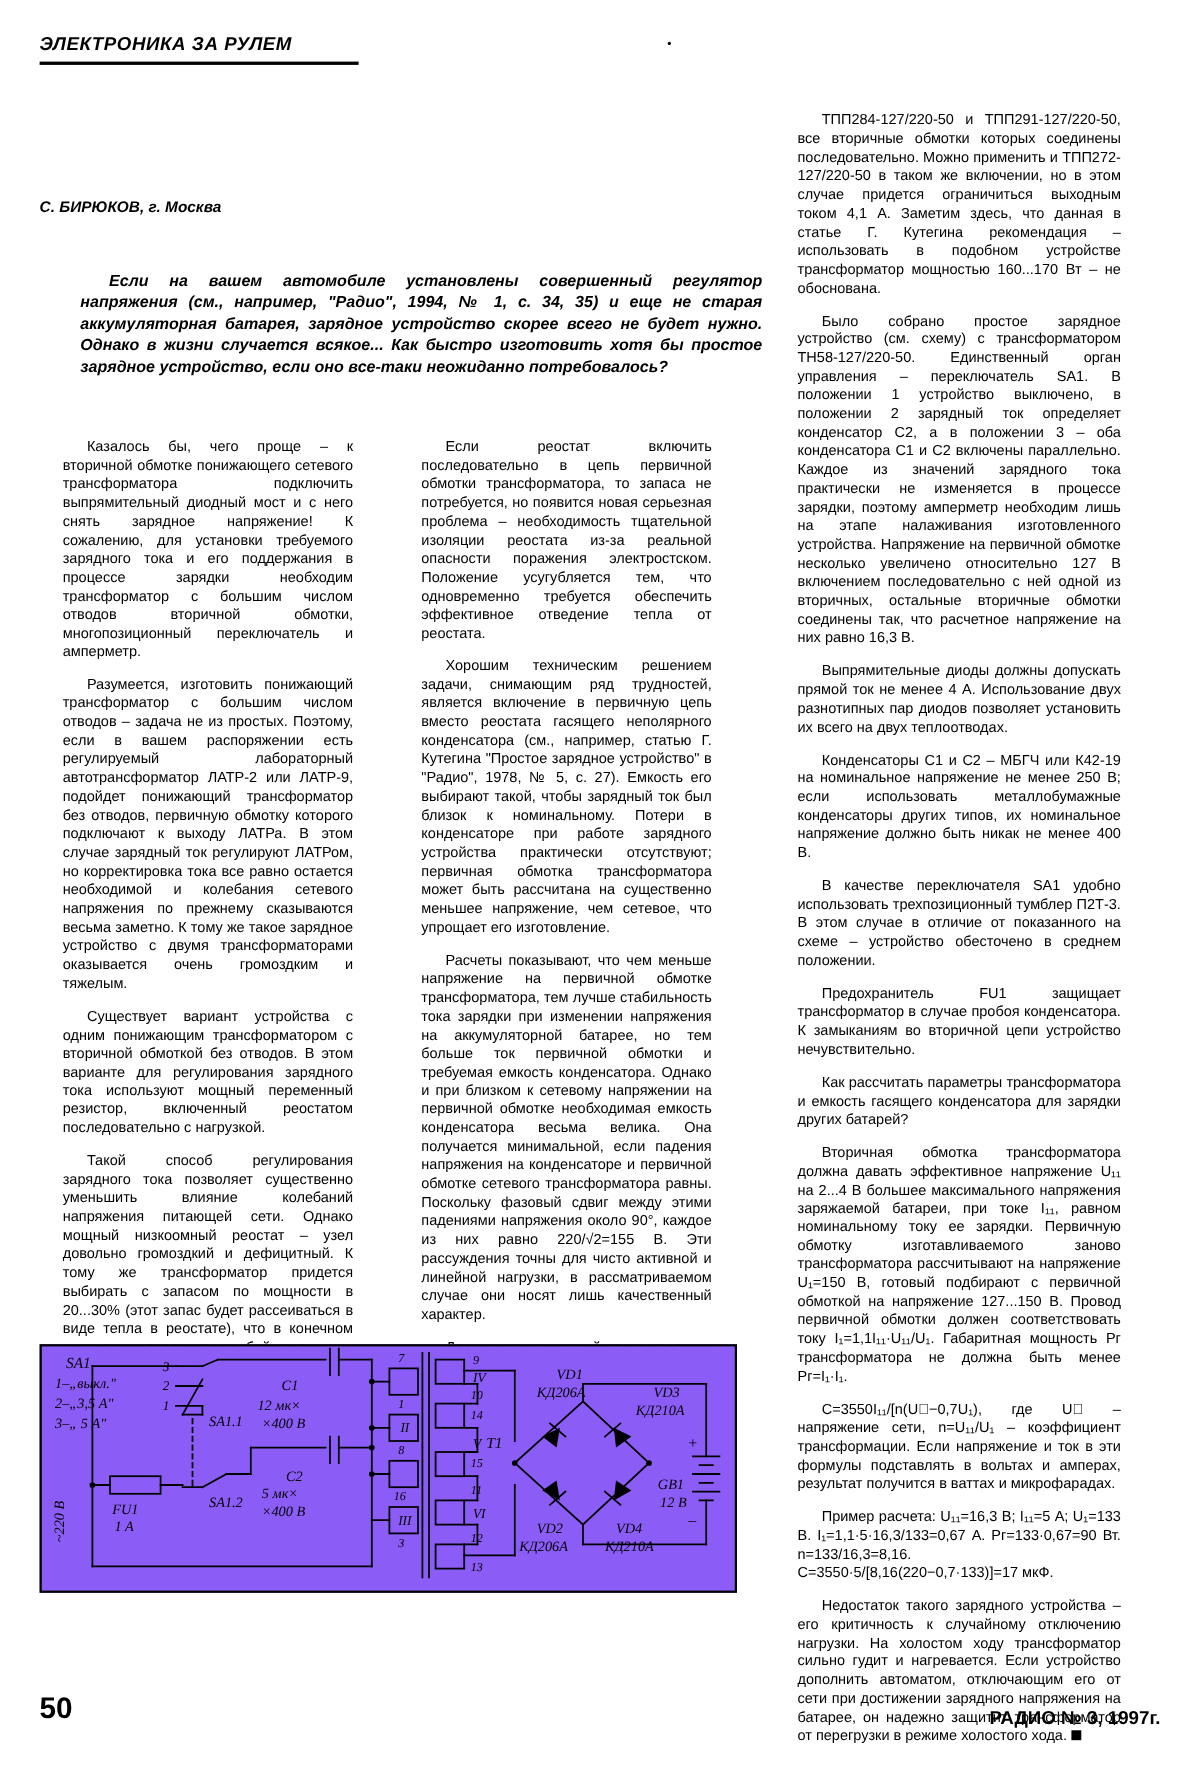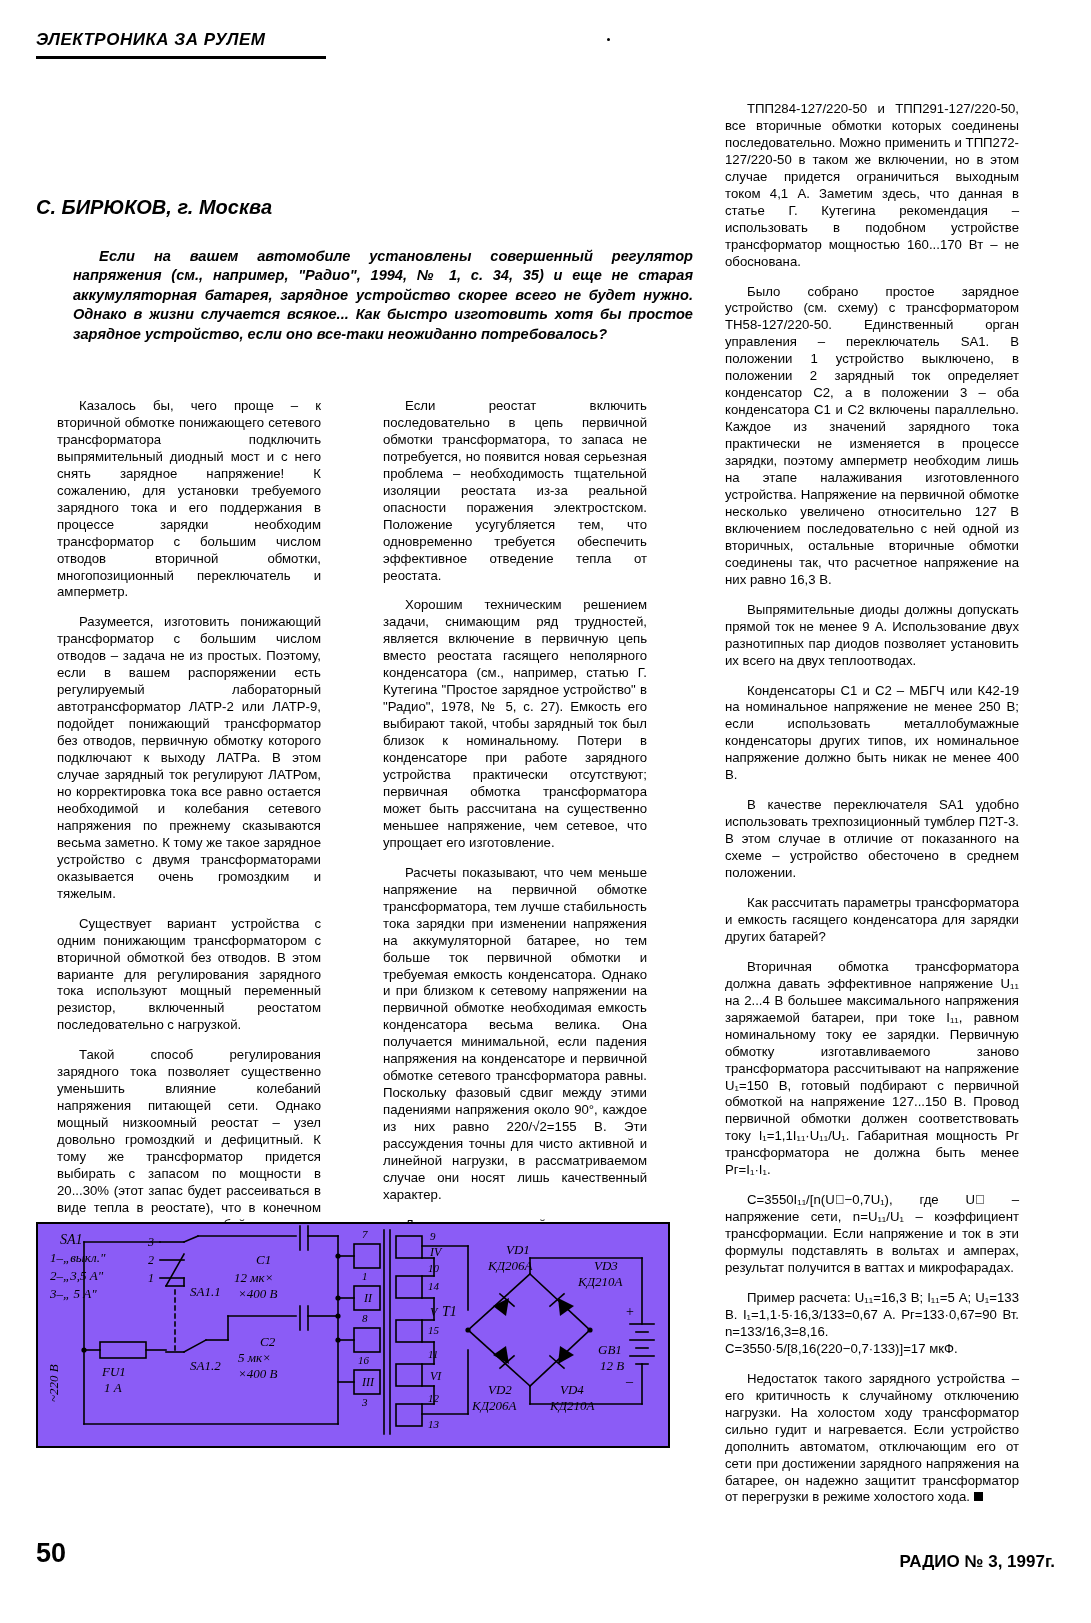--- a/index.html
+++ b/index.html
@@ -44,22 +44,22 @@
     top: 78px;
     width: 620px;
     font-size: 40px;
     font-weight: bold;
     line-height: 1.12;
     letter-spacing: 0.5px;
   }
   .byline {
     position: absolute;
     left: 36px;
-    top: 196px;
-    font-size: 20px;
+    top: 180px;
+    font-size: 14px;
     font-weight: bold;
     font-style: italic;
   }
   .lead {
     position: absolute;
     left: 44px;
     top: 247px;
     width: 620px;
     font-size: 14.6px;
     font-weight: bold;
@@ -151,23 +151,24 @@
   <div class="col" id="col2">
     <p>Если реостат включить последовательно в цепь первичной обмотки трансформатора, то запаса не потребуется, но появится новая серьезная проблема – необходимость тщательной изоляции реостата из-за реальной опасности поражения электростском. Положение усугубляется тем, что одновременно требуется обеспечить эффективное отведение тепла от реостата.</p>
     <p>Хорошим техническим решением задачи, снимающим ряд трудностей, является включение в первичную цепь вместо реостата гасящего неполярного конденсатора (см., например, статью Г. Кутегина "Простое зарядное устройство" в "Радио", 1978, № 5, с. 27). Емкость его выбирают такой, чтобы зарядный ток был близок к номинальному. Потери в конденсаторе при работе зарядного устройства практически отсутствуют; первичная обмотка трансформатора может быть рассчитана на существенно меньшее напряжение, чем сетевое, что упрощает его изготовление.</p>
     <p>Расчеты показывают, что чем меньше напряжение на первичной обмотке трансформатора, тем лучше стабильность тока зарядки при изменении напряжения на аккумуляторной батарее, но тем больше ток первичной обмотки и требуемая емкость конденсатора. Однако и при близком к сетевому напряжении на первичной обмотке необходимая емкость конденсатора весьма велика. Она получается минимальной, если падения напряжения на конденсаторе и первичной обмотке сетевого трансформатора равны. Поскольку фазовый сдвиг между этими падениями напряжения около 90°, каждое из них равно 220/√2=155 В. Эти рассуждения точны для чисто активной и линейной нагрузки, в рассматриваемом случае они носят лишь качественный характер.</p>
     <p>Для зарядного устройства с гасящим конденсатором удобно использовать стандартный серийный трансформатор мощностью 80...100 Вт, у которого секции первичной обмотки могут быть соединены на 127 В, а вторичная рассчитана на напряжение 16...18 В и ток 5 А. Подойдут трансформаторы</p>
   </div>
 
   <div class="col" id="col3">
     <p>ТПП284-127/220-50 и ТПП291-127/220-50, все вторичные обмотки которых соединены последовательно. Можно применить и ТПП272-127/220-50 в таком же включении, но в этом случае придется ограничиться выходным током 4,1 А. Заметим здесь, что данная в статье Г. Кутегина рекомендация – использовать в подобном устройстве трансформатор мощностью 160...170 Вт – не обоснована.</p>
     <p>Было собрано простое зарядное устройство (см. схему) с трансформатором ТН58-127/220-50. Единственный орган управления – переключатель SA1. В положении 1 устройство выключено, в положении 2 зарядный ток определяет конденсатор С2, а в положении 3 – оба конденсатора С1 и С2 включены параллельно. Каждое из значений зарядного тока практически не изменяется в процессе зарядки, поэтому амперметр необходим лишь на этапе налаживания изготовленного устройства. Напряжение на первичной обмотке несколько увеличено относительно 127 В включением последовательно с ней одной из вторичных, остальные вторичные обмотки соединены так, что расчетное напряжение на них равно 16,3 В.</p>
-    <p>Выпрямительные диоды должны допускать прямой ток не менее 9 А. Использование двух разнотипных пар диодов позволяет установить их всего на двух теплоотводах.</p>
+    <p>Выпрямительные диоды должны допускать прямой ток не менее 4 А. Использование двух разнотипных пар диодов позволяет установить их всего на двух теплоотводах.</p>
     <p>Конденсаторы С1 и С2 – МБГЧ или К42-19 на номинальное напряжение не менее 250 В; если использовать металлобумажные конденсаторы других типов, их номинальное напряжение должно быть никак не менее 400 В.</p>
     <p>В качестве переключателя SA1 удобно использовать трехпозиционный тумблер П2Т-3. В этом случае в отличие от показанного на схеме – устройство обесточено в среднем положении.</p>
+    <p>Предохранитель FU1 защищает трансформатор в случае пробоя конденсатора. К замыканиям во вторичной цепи устройство нечувствительно.</p>
     <p>Как рассчитать параметры трансформатора и емкость гасящего конденсатора для зарядки других батарей?</p>
     <p>Вторичная обмотка трансформатора должна давать эффективное напряжение U₁₁ на 2...4 В большее максимального напряжения заряжаемой батареи, при токе I₁₁, равном номинальному току ее зарядки. Первичную обмотку изготавливаемого заново трансформатора рассчитывают на напряжение U₁=150 В, готовый подбирают с первичной обмоткой на напряжение 127...150 В. Провод первичной обмотки должен соответствовать току I₁=1,1I₁₁·U₁₁/U₁. Габаритная мощность Pᴦ трансформатора не должна быть менее Pᴦ=I₁·I₁.</p>
     <p>С=3550I₁₁/[n(U᳐−0,7U₁), где U᳐ – напряжение сети, n=U₁₁/U₁ – коэффициент трансформации. Если напряжение и ток в эти формулы подставлять в вольтах и амперах, результат получится в ваттах и микрофарадах.</p>
     <p>Пример расчета:  U₁₁=16,3 В;  I₁₁=5 А; U₁=133 В.        I₁=1,1·5·16,3/133=0,67 А. Pᴦ=133·0,67=90 Вт.    n=133/16,3=8,16. С=3550·5/[8,16(220−0,7·133)]=17 мкФ.</p>
     <p><span>Недостаток такого зарядного устройства – его критичность к случайному отключению нагрузки. На холостом ходу трансформатор сильно гудит и нагревается. Если устройство дополнить автоматом, отключающим его от сети при достижении зарядного напряжения на батарее, он надежно защитит трансформатор от перегрузки в режиме холостого хода.</span><span class="endmark"></span></p>
   </div>
 
   <div class="figure">
     <svg class="fig-svg" width="626" height="218" viewBox="0 0 626 218">
       <g stroke="#000" stroke-width="1.6" fill="none" stroke-linecap="square">

